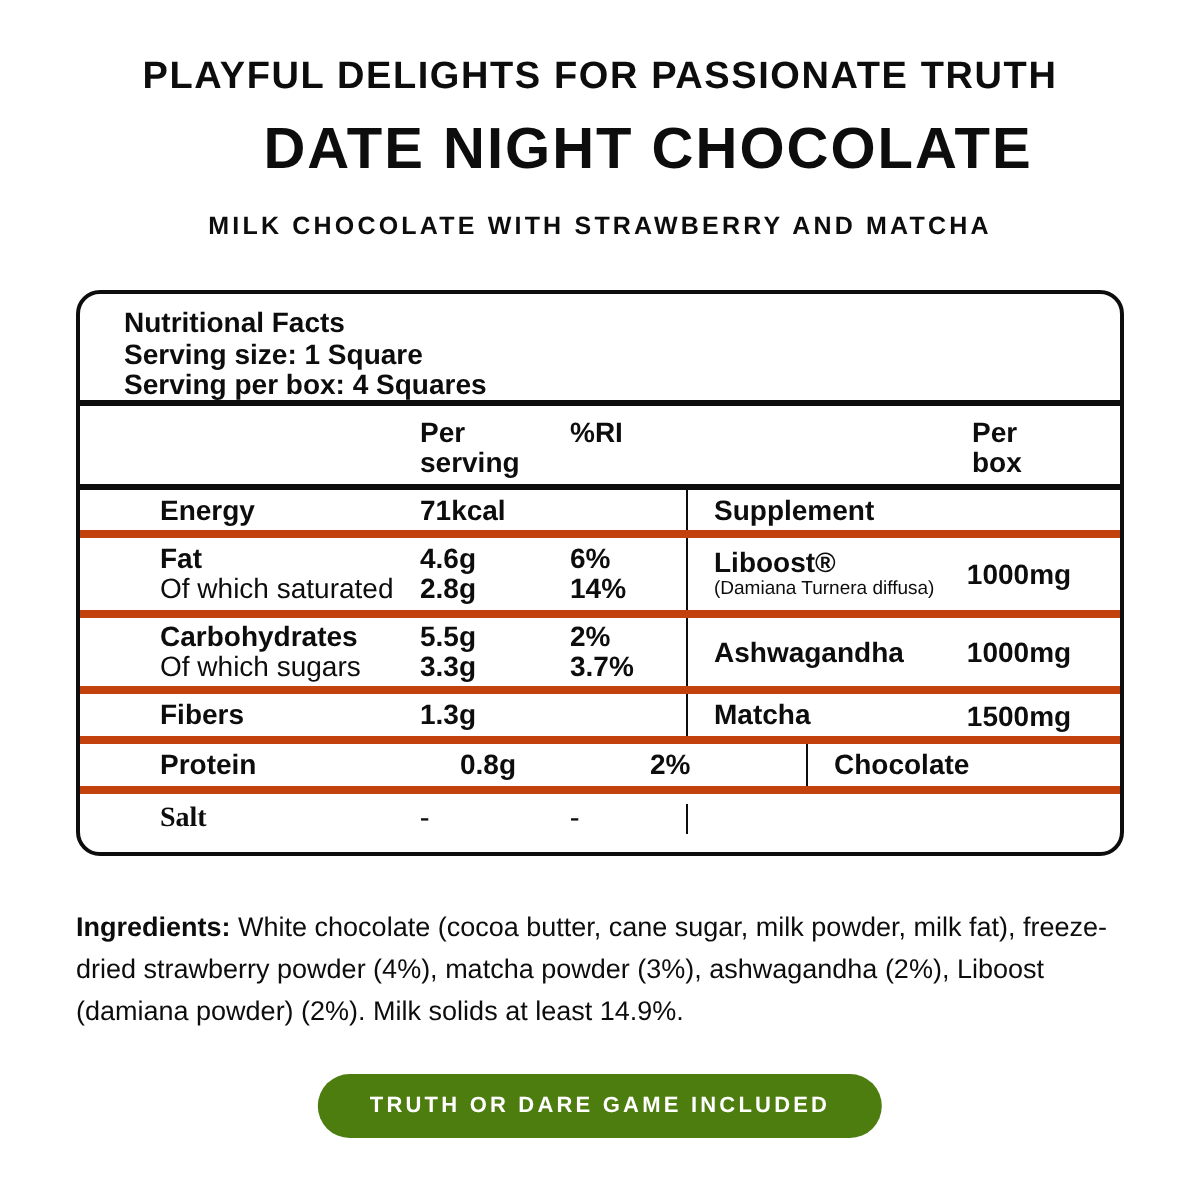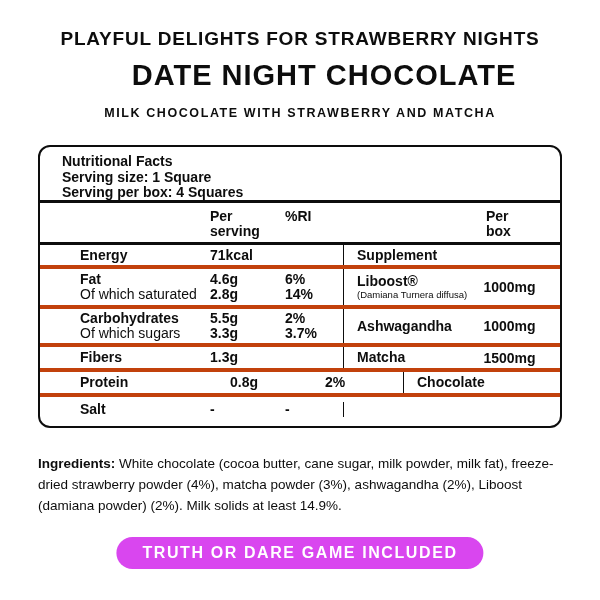--- a/index.html
+++ b/index.html
@@ -42,21 +42,21 @@
   .hcell.h-box  { padding-left:6px; }
   .hcell.h-box span { display:inline-block; max-width:34px; }
 
   .t-row { align-items:center; }
   .t-row + .t-row { border-top:4px solid #c2410c; }
   .r0 { height:20px; }
   .r1 { height:40px; }
   .r2 { height:38px; }
   .r3 { height:25px; }
   .r4 { height:25px;gap:20px; }
-  .r5 { height:16px; align-items:start; padding-top:5px; }
+  .r5 { height:16px; align-items:start; padding-top:5px;font-family:Liberation Serif, serif; }
 
   .c1 { padding-left:40px; font-size:14px; font-weight:700; line-height:15px; }
   .c1 .sub { font-weight:400; }
   .c2, .c3 { font-size:14px; font-weight:700; line-height:15px; }
   .c4 {
     align-self:stretch;
     border-left:1.5px solid #0d0d0d;
     padding-left:13px;
     display:flex; flex-direction:column; justify-content:center;
     font-size:14px; font-weight:700; line-height:15px;
@@ -70,33 +70,33 @@
     position:absolute; left:38px; top:453px; width:524px;
     font-size:13.5px; line-height:21px; font-weight:400;
   }
   .ingredients .b { font-weight:700; }
 
   
   .badge {
     position:absolute; top:537px; left:50%; transform:translateX(-50%);
     height:32px; line-height:32px;
     padding:0 26px;
-    background:#d946ef; color:#ffffff;
+    background:#4d7c0f; color:#ffffff;
     border-radius:17px;
-    font-size:16px; font-weight:700; letter-spacing:1.6px;
+    font-size:11px; font-weight:700; letter-spacing:1.6px;
     white-space:nowrap;
   }
 </style>
 </head>
 <body>
 
 <div class="page">
 
   <div class="header">
-    <div class="tagline">PLAYFUL DELIGHTS FOR STRAWBERRY NIGHTS</div>
+    <div class="tagline">PLAYFUL DELIGHTS FOR PASSIONATE TRUTH</div>
     <div class="title">DATE NIGHT CHOCOLATE</div>
     <div class="subtitle">MILK CHOCOLATE WITH STRAWBERRY AND MATCHA</div>
   </div>
 
   <div class="panel">
 
     <div class="panel-info">
       <div>Nutritional Facts</div>
       <div>Serving size: 1 Square</div>
       <div>Serving per box: 4 Squares</div>

